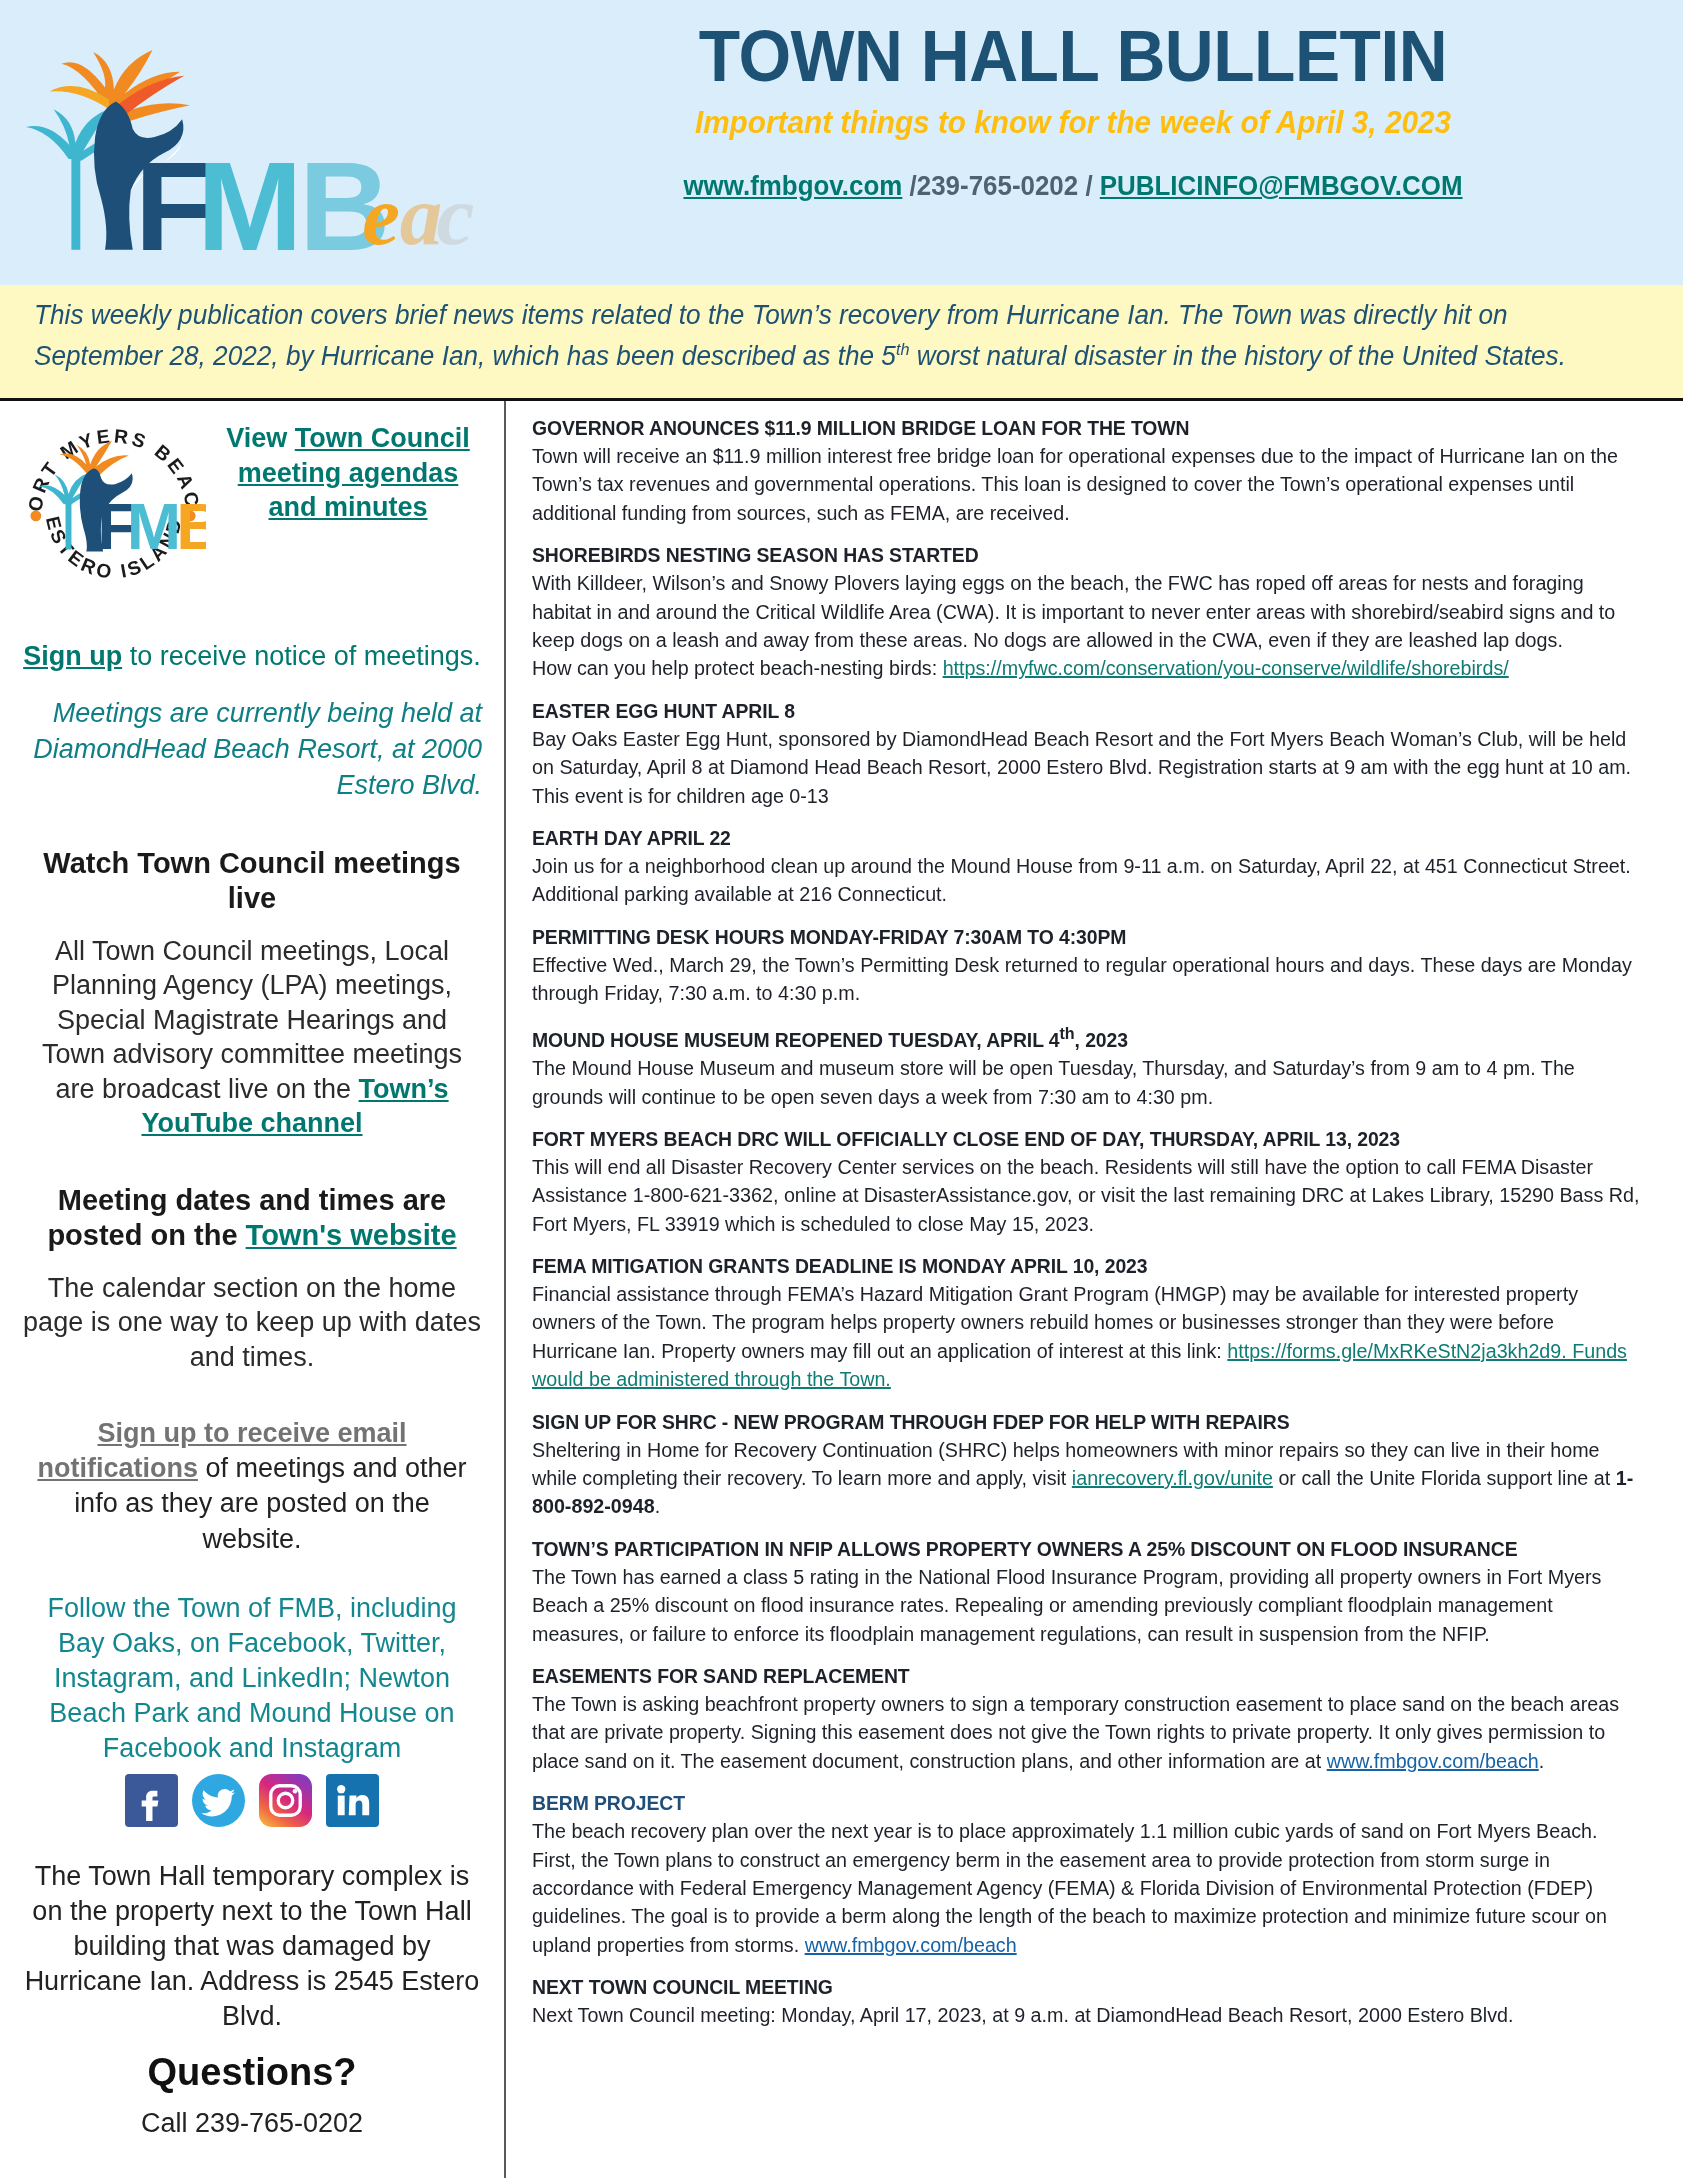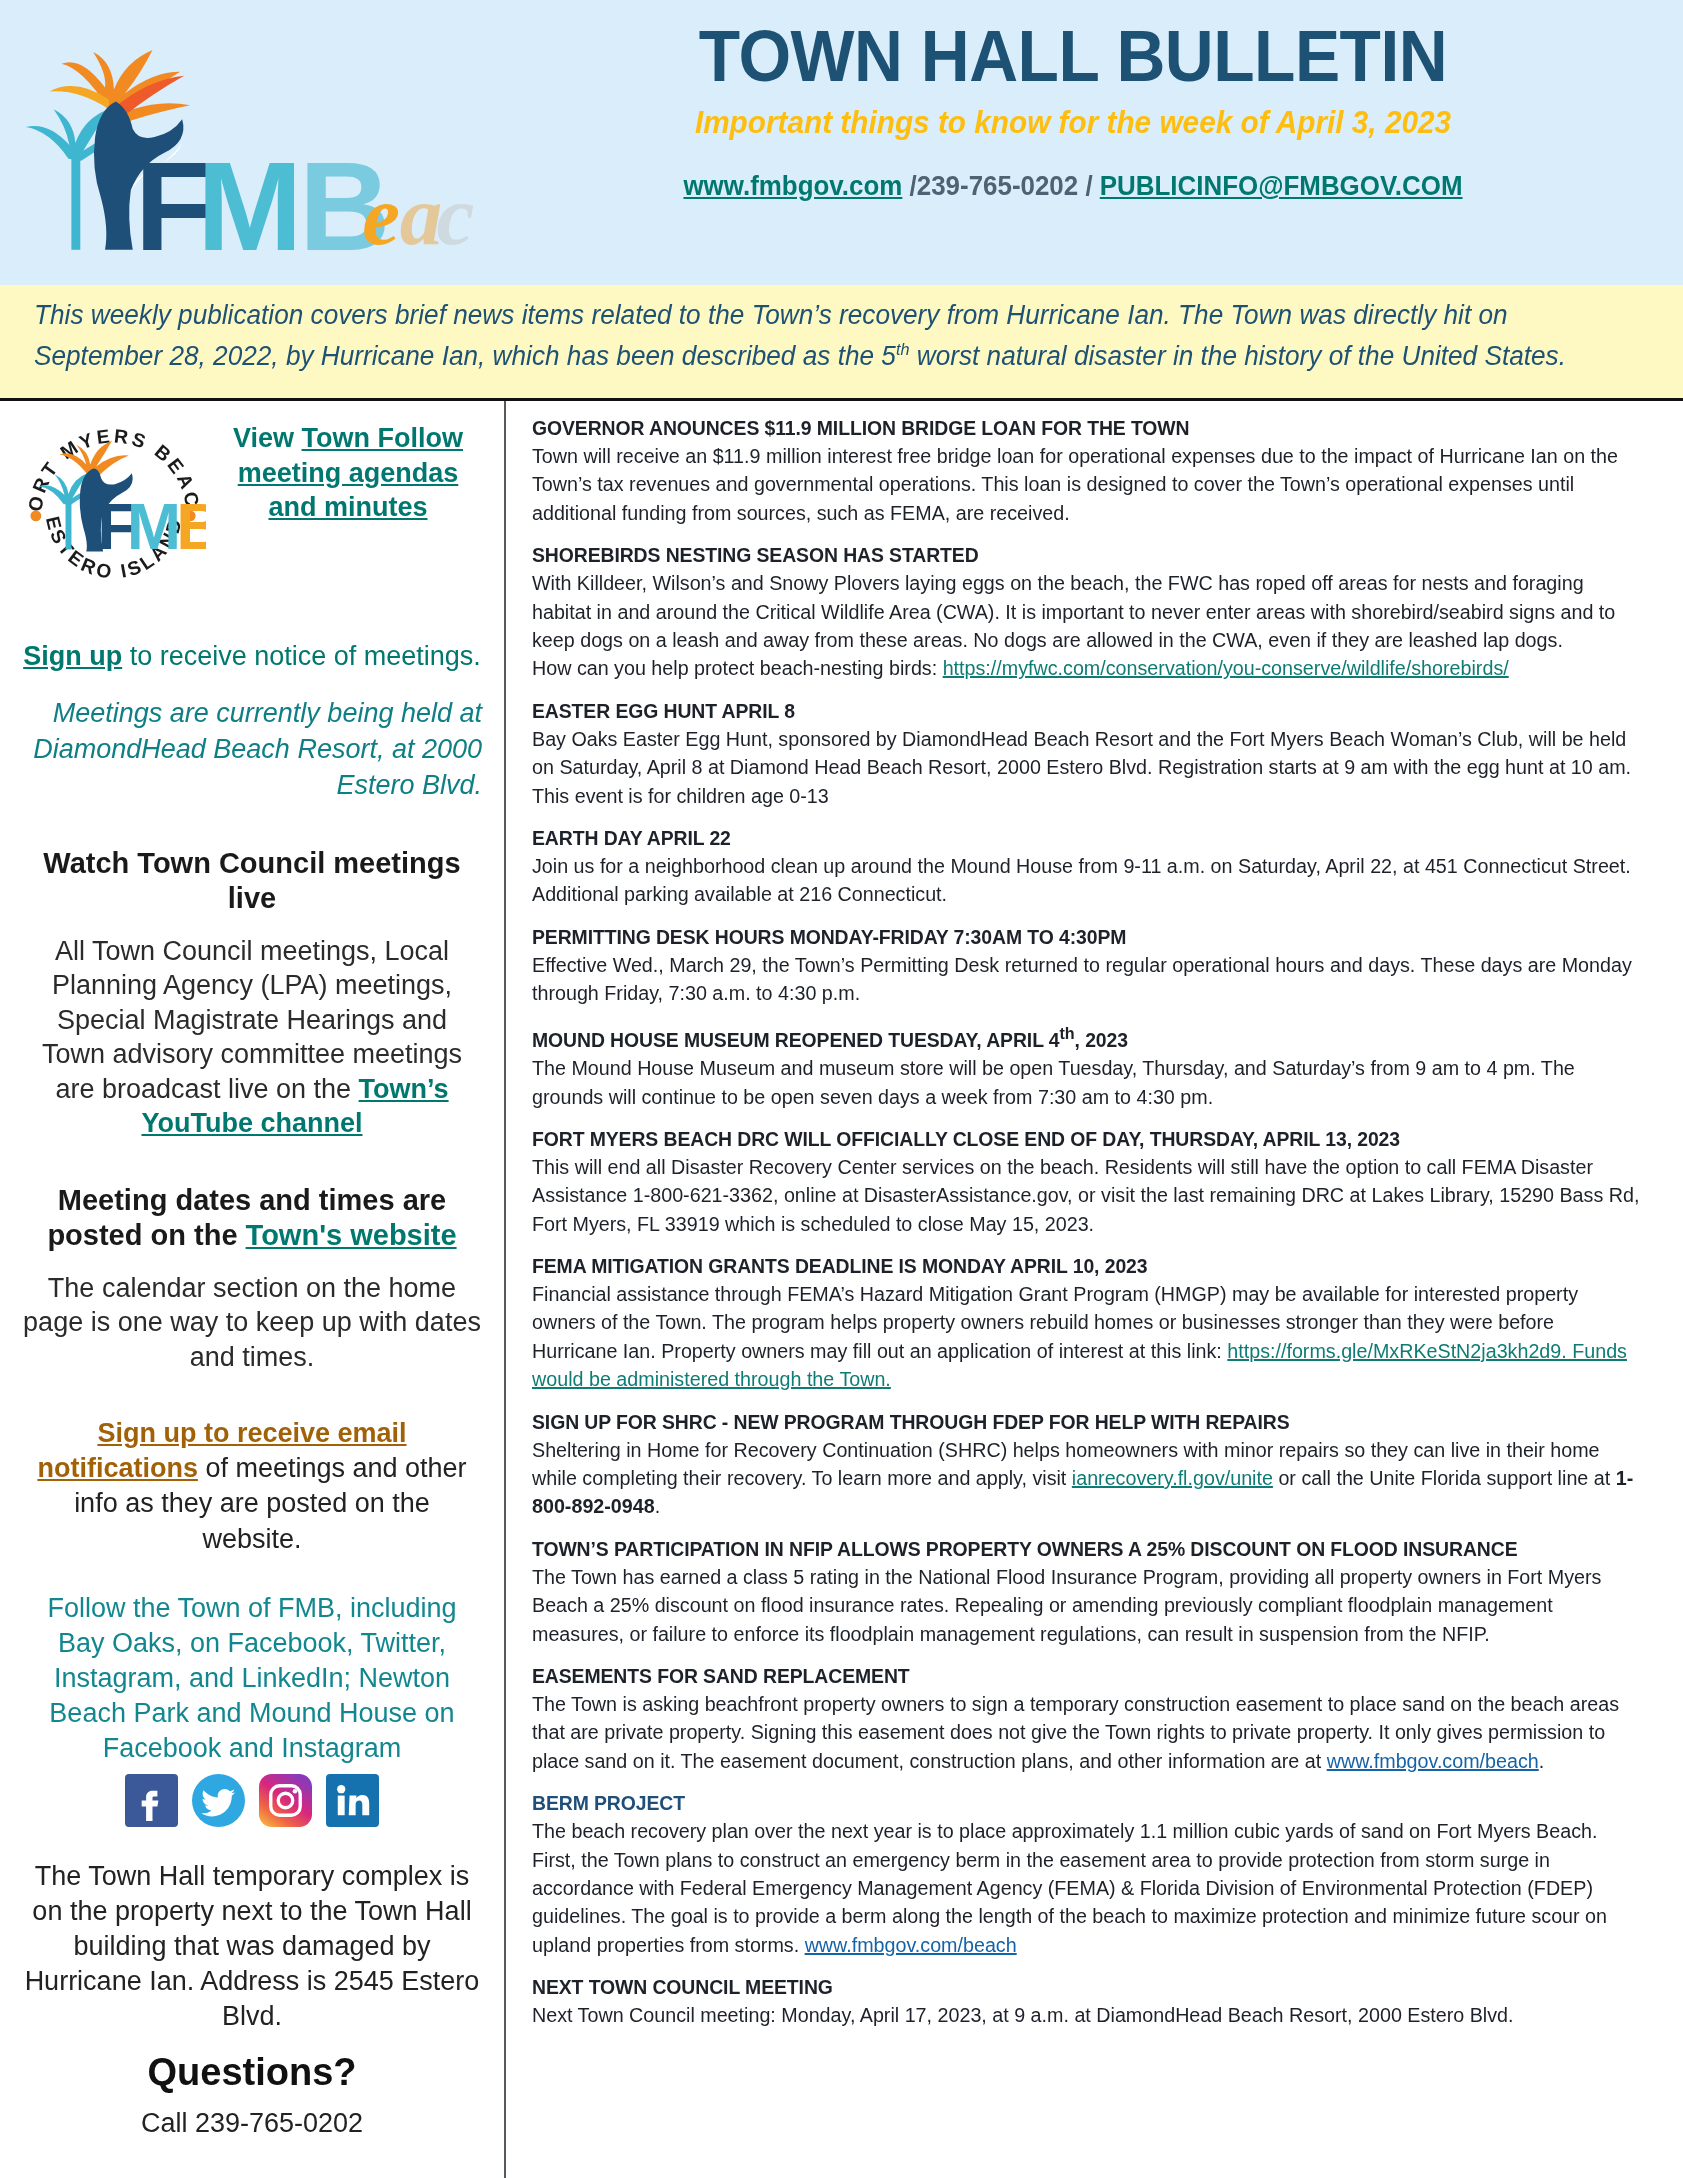--- a/index.html
+++ b/index.html
@@ -171,21 +171,21 @@
     margin-top:14px;
     font-size:27px;
     color:#222;
   }
   .sb-email-note{
     margin-top:42px;
     font-size:27px;
     color:#222;
     line-height:1.3;
   }
-  .sb-email-note b{color:#a16207;text-decoration:underline;}
+  .sb-email-note b{color:#737373;text-decoration:underline;}
   .socials{
     margin-top:8px;
     display:flex;
     justify-content:center;
     gap:14px;
   }
 
   
   .sec{margin-bottom:17px;}
   .sec-h{
@@ -293,21 +293,21 @@
 
             <path d="M72 58 Q61 63 59 80 Q57 100 62 118 Q67 134 65 142 L82 142 Q78 122 81 106 Q87 90 101 83 Q115 76 111 63 Q105 71 94 74 Q83 76 80 68 Q78 58 72 58 Z" fill="#1d4f78"></path>
             <path d="M81 106 Q88 94 100 88 Q109 83 111 75 Q103 87 90 93 Q84 97 81 106 Z" fill="#ffffff"></path>
 
             <text x="76" y="140" font-family="Liberation Sans, sans-serif" font-size="66" font-weight="bold" fill="#1d4f78">F</text>
             <text x="106" y="140" font-family="Liberation Sans, sans-serif" font-size="66" font-weight="bold" fill="#4dbdd4">M</text>
             <text x="156" y="140" font-family="Liberation Sans, sans-serif" font-size="66" font-weight="bold" fill="#f5a623">B</text>
           </svg>
         </div>
         <div class="sb-link-block">
-          <span class="plain">View </span><a href="#" style="color:#00786f;">Town Follow meeting agendas and minutes</a>
+          <span class="plain">View </span><a href="#" style="color:#00786f;">Town Council meeting agendas and minutes</a>
         </div>
       </div>
 
       <div class="sb-signup">
         <b>Sign up</b><span> to receive notice of meetings.</span>
       </div>
 
       <div class="sb-italic">Meetings are currently being held at DiamondHead Beach Resort, at 2000 Estero Blvd.</div>
 
       <div class="sb-h">Watch Town Council meetings live</div>

